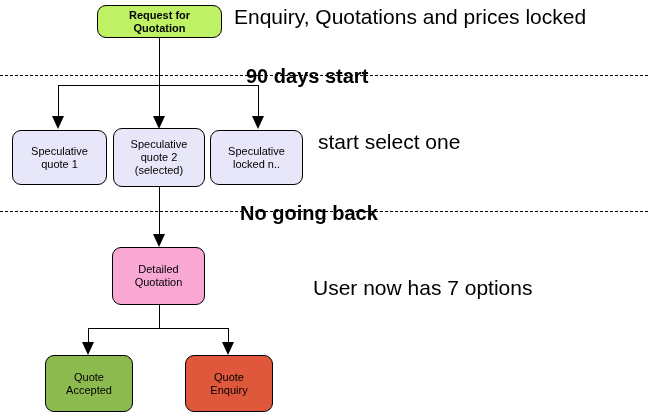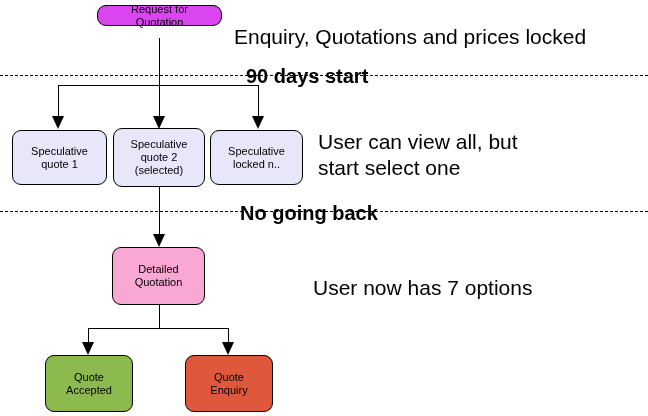--- a/index.html
+++ b/index.html
@@ -72,21 +72,21 @@
   <div class="ln" style="left:88px;top:328px;width:1px;height:14px;"></div>
   <div class="ln" style="left:228px;top:328px;width:1px;height:14px;"></div>
 
   <div class="arr" style="left:52px;top:116px;"></div>
   <div class="arr" style="left:153px;top:116px;"></div>
   <div class="arr" style="left:252px;top:116px;"></div>
   <div class="arr" style="left:153px;top:234px;"></div>
   <div class="arr" style="left:82px;top:342px;"></div>
   <div class="arr" style="left:222px;top:342px;"></div>
 
-  <div class="node" style="left: 97px; top: 5px; width: 125px; height: 21px; background-color: #d946ef;">
+  <div class="node" style="left: 97px; top: 5px; width: 125px; height: 33px; background-color: #bef264; font-weight: bold;">
     <div>Request for</div>
     <div>Quotation</div>
   </div>
 
   <div class="node" style="left: 12px; top: 130px; width: 95px; height: 55px; background-color: rgb(231, 231, 249);">
     <div>Speculative</div>
     <div>quote 1</div>
   </div>
 
   <div class="node" style="left: 113px; top: 128px; width: 92px; height: 59px; background-color: rgb(231, 231, 249);">
@@ -108,26 +108,25 @@
   <div class="node" style="left: 45px; top: 355px; width: 88px; height: 57px; background-color: rgb(141, 186, 78);">
     <div>Quote</div>
     <div>Accepted</div>
   </div>
 
   <div class="node" style="left: 185px; top: 355px; width: 88px; height: 57px; background-color: rgb(224, 88, 60);">
     <div>Quote</div>
     <div>Enquiry</div>
   </div>
 
-  <div class="note" style="left:234px;top:24px;">Enquiry, Quotations and prices locked</div>
+  <div class="note" style="left:234px;top:4px;">Enquiry, Quotations and prices locked</div>
 
   <div class="phase-label" style="left:246px;top:65px;">90 days start</div>
 
   <div class="note" style="left:318px;top:129px;">
-    <div>User can view all, but</div>
     <div>start select one</div>
   </div>
 
   <div class="phase-label" style="left:240px;top:202px;">No going back</div>
 
   <div class="note" style="left:313px;top:275px;">User now has 7 options</div>
 
 </div>
 
 </body></html>

